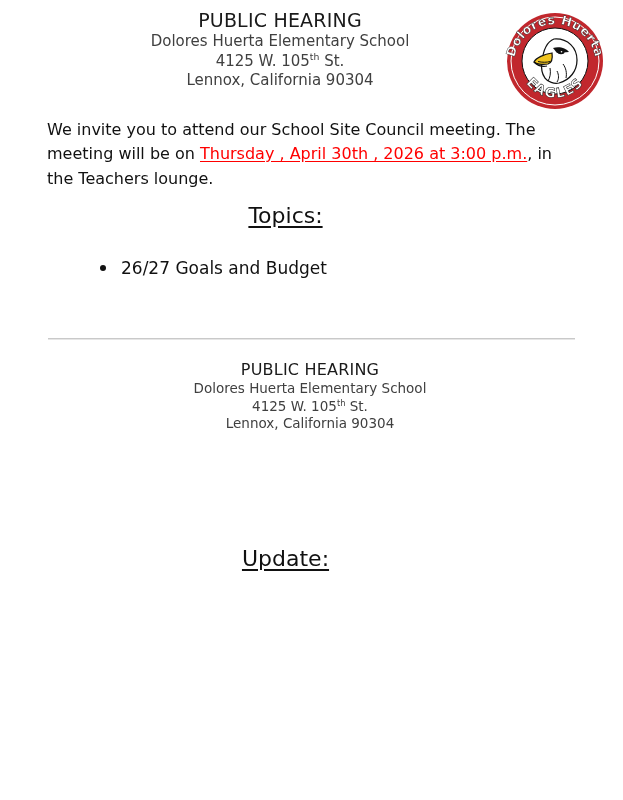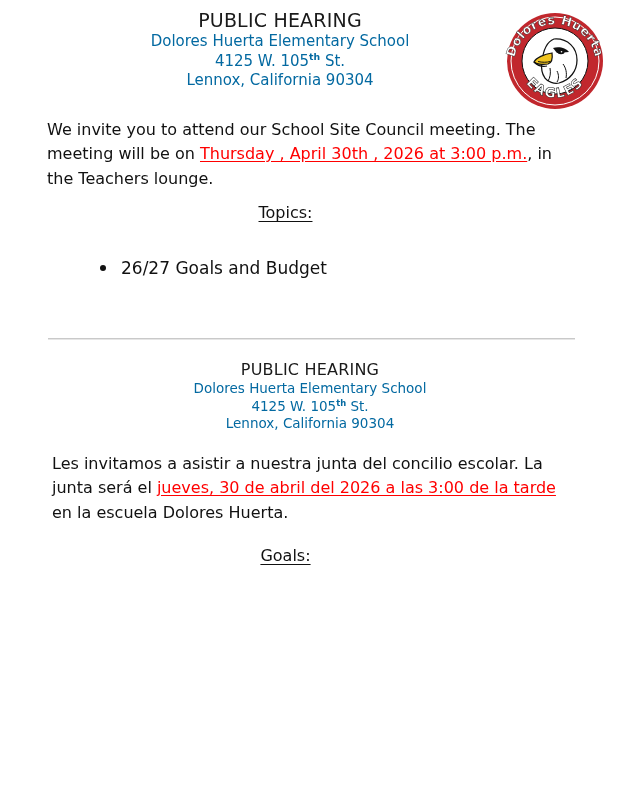--- a/index.html
+++ b/index.html
@@ -27,29 +27,28 @@
     text-align: center;
     line-height: 1.28;
   }
   .header-block .hb-title {
     font-size: 19px;
     letter-spacing: 0.2px;
     color: #1a1a1a;
   }
   .header-block .hb-line {
     font-size: 15px;
-    color: #0369a1;
+    color: #404040;
   }
   .header-block.small .hb-title { font-size: 16px; }
   .header-block.small .hb-line { font-size: 13.5px; }
   sup {
     font-size: 0.62em;
     vertical-align: super;
     line-height: 0;
-    font-weight: bold;
   }
 
   
   #header-english {
     position: absolute;
     left: 55px;
     top: 8px;
     width: 450px;
   }
   
@@ -84,21 +83,21 @@
     text-decoration: underline;
     text-decoration-color: #ff0000;
     text-underline-offset: 2px;
   }
 
   
   .section-heading {
     position: absolute;
     width: 100%;
     text-align: center;
-    font-size: 16px;
+    font-size: 22px;
     color: #111111;
   }
   .section-heading span {
     text-decoration: underline;
     text-underline-offset: 3px;
   }
   #heading-topics { left: 0; top: 203px; }
   #heading-temas  { left: 0; top: 546px; }
 
   
@@ -222,24 +221,21 @@
 
   <hr id="section-divider">
 
   <div class="header-block small" id="header-spanish">
     <div class="hb-title">PUBLIC HEARING</div>
     <div class="hb-line">Dolores Huerta Elementary School</div>
     <div class="hb-line"><span>4125 W. 105</span><sup>th</sup><span> St.</span></div>
     <div class="hb-line">Lennox, California 90304</div>
   </div>
 
-  <div class="body-para" id="para-spanish">
-    <span>Les invitamos a asistir a nuestra junta del concilio escolar.  La junta será el  </span><span class="redline">jueves, 30 de abril del 2026 a las 3:00 de la tarde</span><span> en la escuela Dolores Huerta.</span>
-  </div>
 
   <div class="section-heading" id="heading-temas">
-    <span>Goals:</span>
+    <span>Update:</span>
   </div>
 
   <ul class="bullet-list" id="list-temas">
   </ul>
 
 </div>
 
 </body></html>

